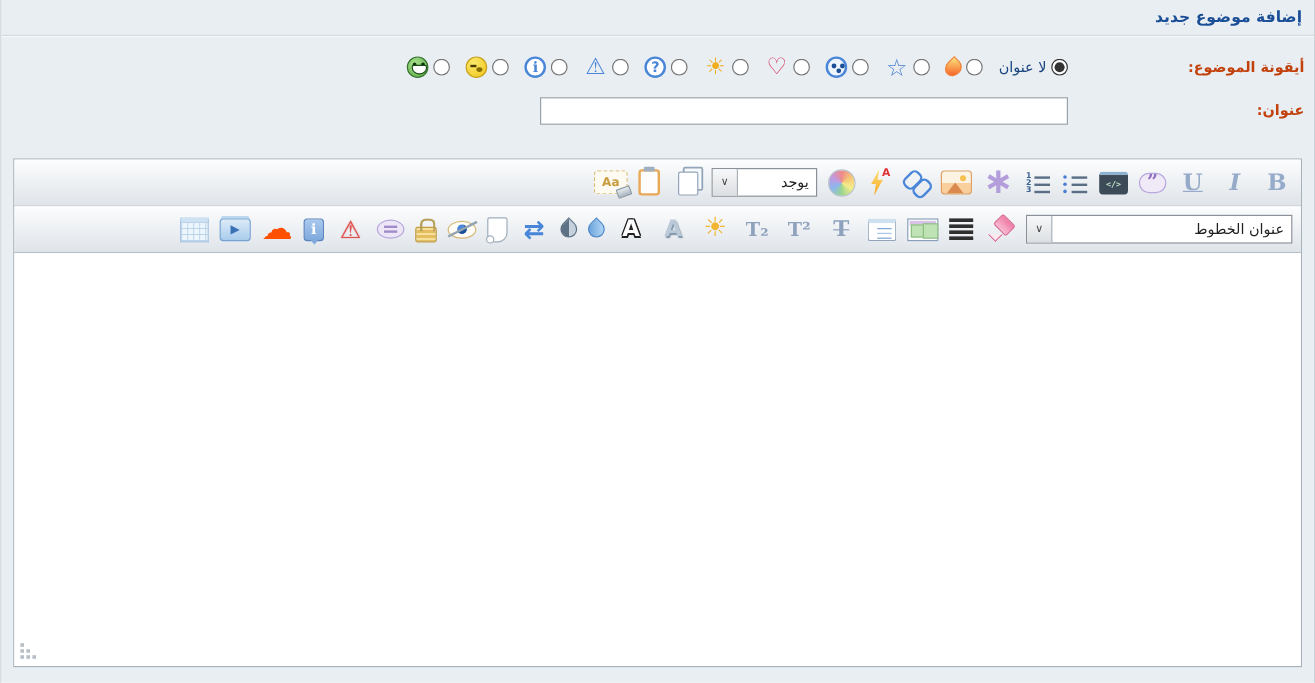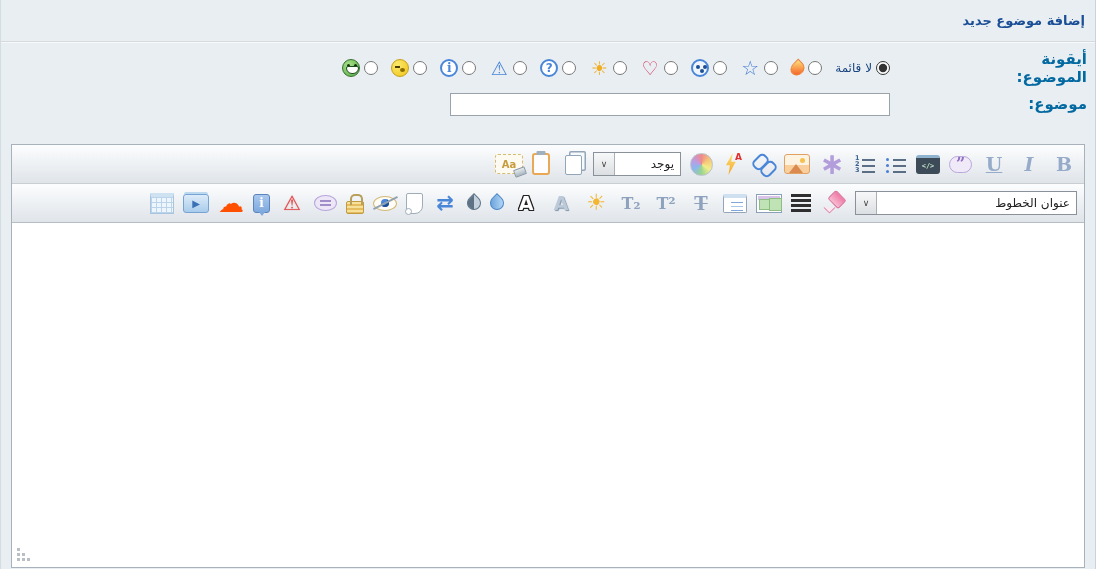--- a/index.html
+++ b/index.html
@@ -6,28 +6,28 @@
   html,body { width:1096px; height:569px; overflow:hidden; }
   body {
     background:#e9eef2;
     font-family:"DejaVu Sans","Liberation Sans",sans-serif;
     font-size:12px; color:#16427e;
     border-left:1px solid #d6dde2; border-right:1px solid #c9d3da;
   }
   .page { width:100%; height:100%; direction:rtl; }
 
   
-  .hdr { height:42px; display:flex; align-items:center; padding:0 10px;
+  .hdr { height:30px; display:flex; align-items:center; padding:0 10px;
          border-bottom:1px solid #d4dade; box-shadow:0 1px 0 #f6f8fa; }
   .hdr-title { font-weight:bold; font-size:13px; color:#1a4e96; }
 
   
   .formarea { padding:8px 8px 0; }
   .frow { display:flex; align-items:center; min-height:36px; }
-  .flabel { width:112px; font-weight:bold; font-size:15px; color:#0369a1; }
+  .flabel { width:112px; font-weight:bold; font-size:12px; color:#c2410c; }
   .ffield { flex:1; display:flex; align-items:center; padding-inline-start:85px; }
 
   .topt { display:inline-flex; align-items:center; gap:4px; margin-inline-end:13px; cursor:pointer; }
   .topt input { width:14px; height:14px; cursor:pointer; accent-color:#333; }
   .topt-none { color:#16427e; font-size:12px; }
   .ticon { display:inline-flex; align-items:center; justify-content:center; width:20px; height:20px; position:relative; }
 
   .title-input { width:440px; height:23px; border:1px solid #9aa2aa; background:#fff; padding:0 5px; font-size:12px; direction:rtl; }
 
   
@@ -190,21 +190,21 @@
   <div class="hdr">
     <span class="hdr-title">إضافة موضوع جديد</span>
   </div>
 
   <div class="formarea">
     <div class="frow">
       <span class="flabel">أيقونة الموضوع:</span>
       <div class="ffield">
           <label class="topt">
             <input type="radio" name="topicicon" checked="" style="">
-            <span class="topt-none">لا قائمة</span>
+            <span class="topt-none">لا عنوان</span>
           </label>
           <label class="topt">
             <input type="radio" name="topicicon" style="">
             <span class="ticon t-flame"></span>
           </label>
           <label class="topt">
             <input type="radio" name="topicicon" style="">
             <span class="ticon t-star"></span>
           </label>
           <label class="topt">
@@ -235,21 +235,21 @@
             <input type="radio" name="topicicon" style="">
             <span class="ticon t-wink-face"></span>
           </label>
           <label class="topt">
             <input type="radio" name="topicicon" style="">
             <span class="ticon t-grin-face"></span>
           </label>
         </div>
     </div>
     <div class="frow">
-      <span class="flabel">موضوع:</span>
+      <span class="flabel">عنوان:</span>
       <div class="ffield">
         <input type="text" class="title-input" value="" style="">
       </div>
     </div>
   </div>
 
   <div class="editor">
     <div class="tbrow">
       <span class="holder" id="row1-a"><span class="tbi i-bold"></span><span class="tbi i-italic"></span><span class="tbi i-underline"></span><span class="tbi i-quote"></span><span class="tbi i-code"></span><span class="tbi i-unordered-list"></span><span class="tbi i-ordered-list"></span><span class="tbi i-asterisk"></span><span class="tbi i-image"></span><span class="tbi i-link"></span><span class="tbi i-quick-reply-lightning"></span><span class="tbi i-color-wheel"></span></span>
       <div class="sel sel-style">

